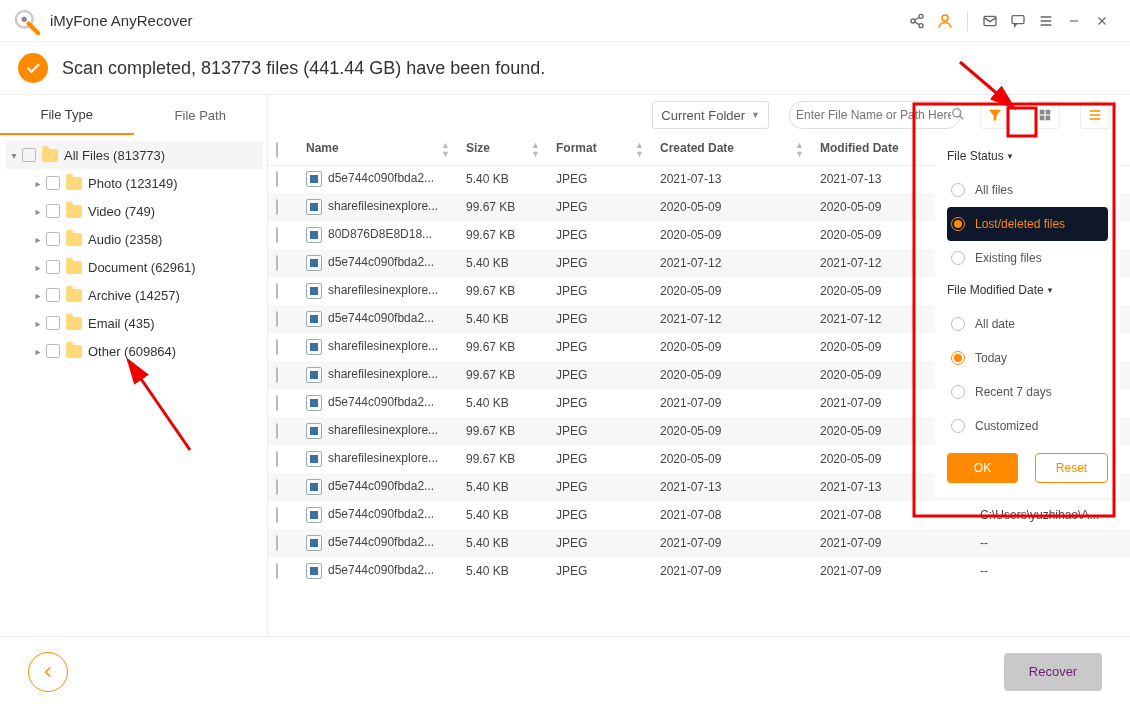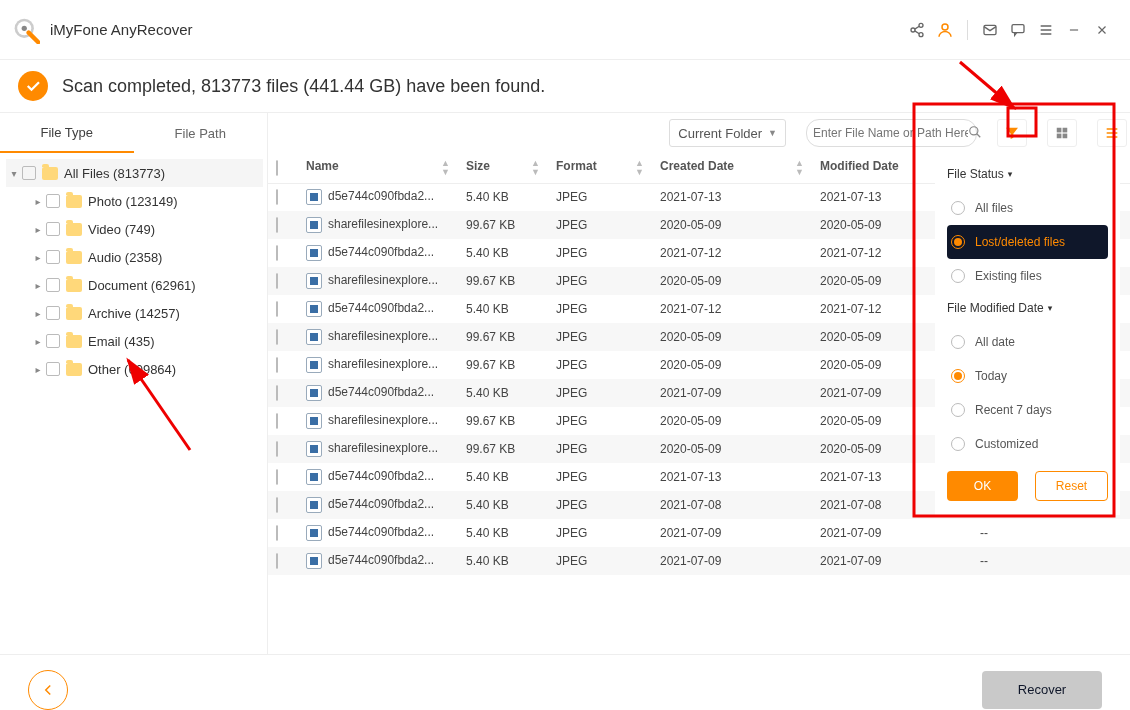--- a/index.html
+++ b/index.html
@@ -1,18 +1,18 @@
 <!DOCTYPE html>
 <html><head>
 <meta charset="utf-8">
 <style>
   * { box-sizing: border-box; margin: 0; padding: 0; }
   body { font-family: "Segoe UI", Arial, sans-serif; font-size: 13px; color: #333; background: #fff; width: 1130px; height: 710px; overflow: hidden; position: relative; }
   
-  .titlebar { height: 60px; display: flex; align-items: center; padding: 0 14px 0 12px; border-bottom: 1px solid #eee; }
+  .titlebar { height: 42px; display: flex; align-items: center; padding: 0 14px 0 12px; border-bottom: 1px solid #eee; }
   .logo { width: 28px; height: 28px; margin-right: 10px; }
   .app-title { font-size: 15px; color: #333; }
   .titlebar-spacer { flex: 1; }
   .title-btn { width: 28px; height: 28px; display: flex; align-items: center; justify-content: center; cursor: pointer; color: #666; }
   .title-btn.orange { color: #ff8a00; }
   .title-sep { width: 1px; height: 20px; background: #ddd; margin: 0 8px; }
   
   .statusrow { height: 52px; display: flex; align-items: center; padding-left: 18px; }
   .status-check { width: 30px; height: 30px; border-radius: 50%; background: #ff8a00; margin-right: 14px; display:flex; align-items:center; justify-content:center; }
   .status-text { font-size: 18px; color: #333; }
@@ -27,21 +27,21 @@
   .tree-row { display:flex; align-items:center; height:28px; cursor:pointer; }
   .tw { width:16px; display:flex; justify-content:center; color:#888; font-size:10px; }
   .cb { width:14px; height:14px; border:1px solid #bbb; border-radius:2px; margin-right:6px; }
   .folder-ic { width:16px; height:13px; background:#ffd87a; border-radius:2px; margin-right:6px; position:relative; }
   .folder-ic::before { content:""; position:absolute; top:-3px; left:0; width:7px; height:3px; background:#ffd87a; border-radius:2px 2px 0 0; }
   .tree-row.child { margin-left: 24px; }
   .tree-row.root { background:#f5f5f5; }
   .tree-label { white-space:nowrap; }
   
   .content { flex:1; display:flex; flex-direction:column; min-width:0; position:relative; }
-  .toolbar { height:40px; display:flex; align-items:center; justify-content:flex-end; padding-right:3px; gap:20px; }
+  .toolbar { height:40px; display:flex; align-items:center; justify-content:flex-end; padding-right:20px; gap:20px; }
   .dropdown { height:28px; border:1px solid #ddd; border-radius:3px; display:flex; align-items:center; padding:0 8px; color:#555; cursor:pointer; gap:6px; }
   .searchbox { height:28px; width:171px; border:1px solid #ddd; border-radius:13px; display:flex; align-items:center; padding:0 6px; }
   .searchbox input { border:0; outline:0; flex:1; font-size:12px; color:#555; background:transparent; }
   .tbar-ic { width:30px; height:28px; display:flex; align-items:center; justify-content:center; border:1px solid #eee; border-radius:3px; cursor:pointer; }
   .tbar-ic.filter { color:#ff8a00; }
   .tbar-ic.list   { color:#ff8a00; }
   
   .grid { flex:1; overflow:auto; }
   table { width:100%; border-collapse:collapse; table-layout:fixed; }
   th { text-align:left; font-weight:700; color:#555; height:30px; padding:0 8px; border-bottom:1px solid #eee; font-size:12px; position:relative; }
@@ -65,21 +65,21 @@
   .radio.on { border-color:#ff8a00; }
   .radio.on::after { content:""; width:8px; height:8px; background:#ff8a00; border-radius:50%; }
   .fp-btns { display:flex; gap:17px; margin-top:10px; }
   .btn { flex:1; height:30px; border-radius:4px; display:flex; align-items:center; justify-content:center; font-size:12px; cursor:pointer; }
   .btn.ok    { background:#ff8a00; color:#fff; }
   .btn.reset { border:1px solid #ff8a00; color:#ff8a00; }
   
   .footer { height:70px; border-top:1px solid #eee; display:flex; align-items:center; padding:0 28px; }
   .back-btn { width:40px; height:40px; border:1px solid #ff8a00; border-radius:50%; display:flex; align-items:center; justify-content:center; color:#ff8a00; cursor:pointer; }
   .footer-spacer { flex:1; }
-  .recover-btn { width:120px; height:38px; background:#c9c9c9; color:#0f172a; border-radius:4px; display:flex; align-items:center; justify-content:center; cursor:pointer; }
+  .recover-btn { width:98px; height:38px; background:#c9c9c9; color:#701a75; border-radius:4px; display:flex; align-items:center; justify-content:center; cursor:pointer; }
   
   .annot { position:absolute; pointer-events:none; }
 </style>
 </head>
 <body>
 
 <div class="titlebar">
   <span class="logo">
     <svg viewBox="0 0 32 32">
         <circle cx="14" cy="14" r="11" fill="#ccc"></circle>
@@ -264,20 +264,29 @@
               <td><span class="cb"></span></td>
               <td><span class="file-ic"></span><span>sharefilesinexplore...</span></td>
               <td>99.67 KB</td>
               <td>JPEG</td>
               <td>2020-05-09</td>
               <td>2020-05-09</td>
               <td></td>
             </tr>
             <tr class="row">
               <td><span class="cb"></span></td>
+              <td><span class="file-ic"></span><span>80D876D8E8D18...</span></td>
+              <td>99.67 KB</td>
+              <td>JPEG</td>
+              <td>2020-05-09</td>
+              <td>2020-05-09</td>
+              <td></td>
+            </tr>
+            <tr class="row">
+              <td><span class="cb"></span></td>
               <td><span class="file-ic"></span><span>d5e744c090fbda2...</span></td>
               <td>5.40 KB</td>
               <td>JPEG</td>
               <td>2021-07-12</td>
               <td>2021-07-12</td>
               <td></td>
             </tr>
             <tr class="row">
               <td><span class="cb"></span></td>
               <td><span class="file-ic"></span><span>sharefilesinexplore...</span></td>

